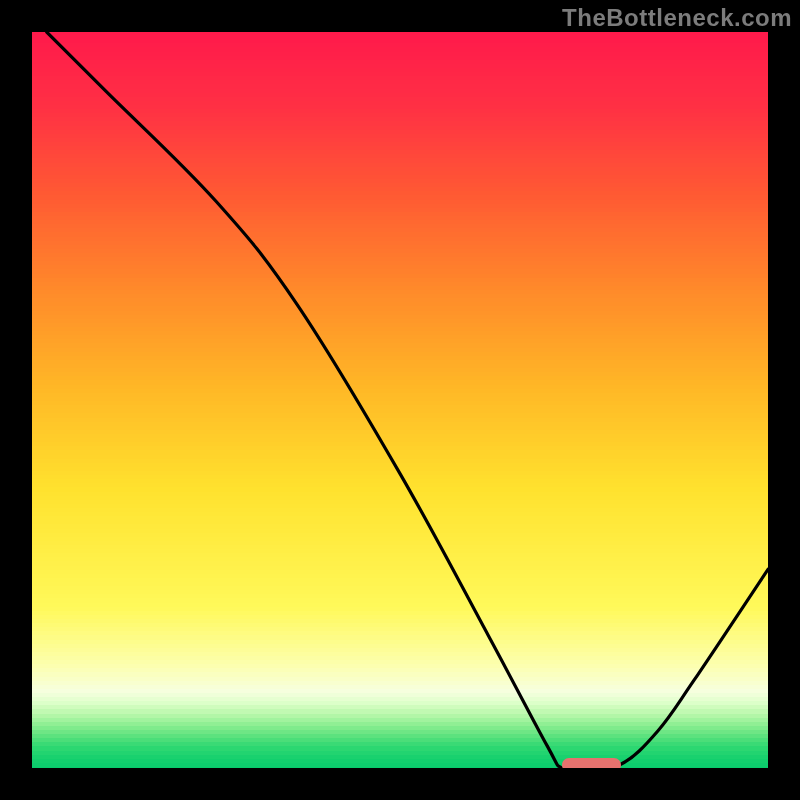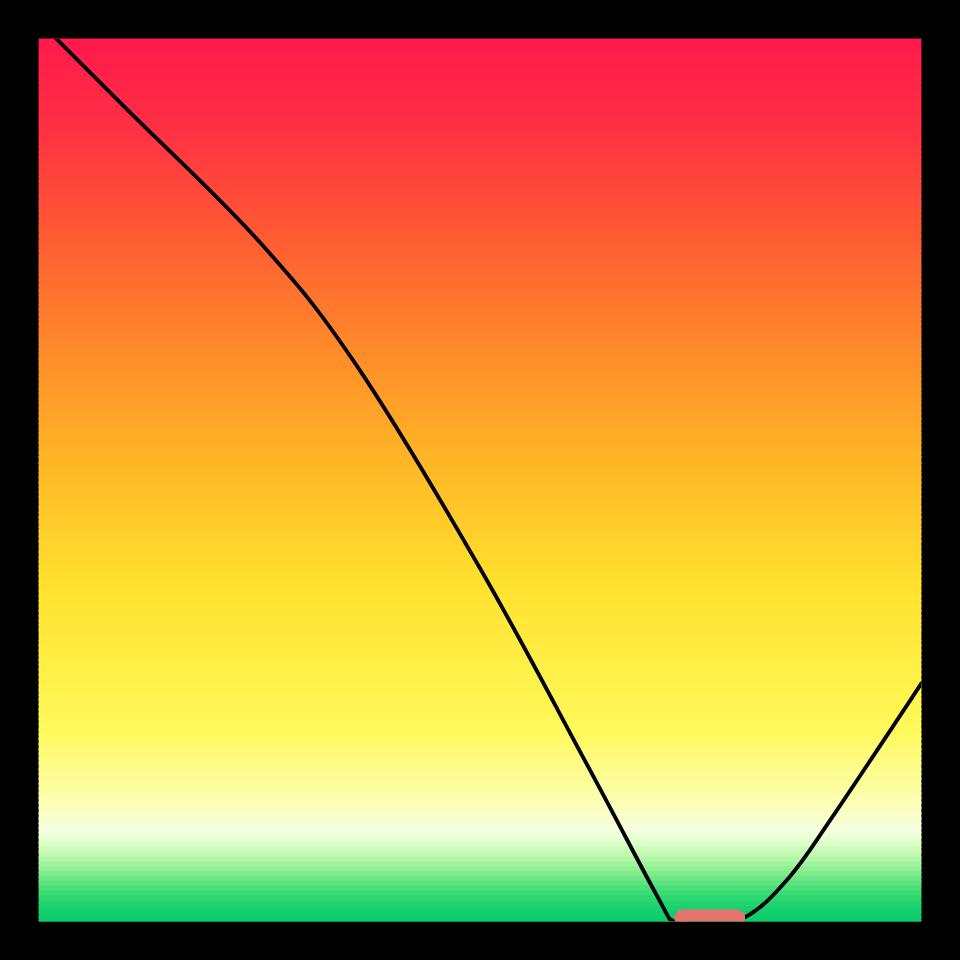--- a/index.html
+++ b/index.html
@@ -53,20 +53,21 @@
     position: absolute;
     height: 14px;
     border-radius: 8px;
     background: #e6726e;
   }
 </style>
 </head>
 <body>
 
 <div class="frame">
+  <div class="watermark">TheBottleneck.com</div>
 
   <div class="plot">
     <div class="bg" id="bg">
         <div class="strip" style="top: -1px; height: 6.08889px; background: rgb(255, 26, 75);"></div>
         <div class="strip" style="top: 3.11173px; height: 6.08889px; background: rgb(255, 27, 75);"></div>
         <div class="strip" style="top: 7.22346px; height: 6.08889px; background: rgb(255, 28, 74);"></div>
         <div class="strip" style="top: 11.3352px; height: 6.08889px; background: rgb(255, 30, 74);"></div>
         <div class="strip" style="top: 15.4469px; height: 6.08889px; background: rgb(255, 31, 73);"></div>
         <div class="strip" style="top: 19.5587px; height: 6.08889px; background: rgb(255, 32, 73);"></div>
         <div class="strip" style="top: 23.6704px; height: 6.08889px; background: rgb(255, 33, 73);"></div>

